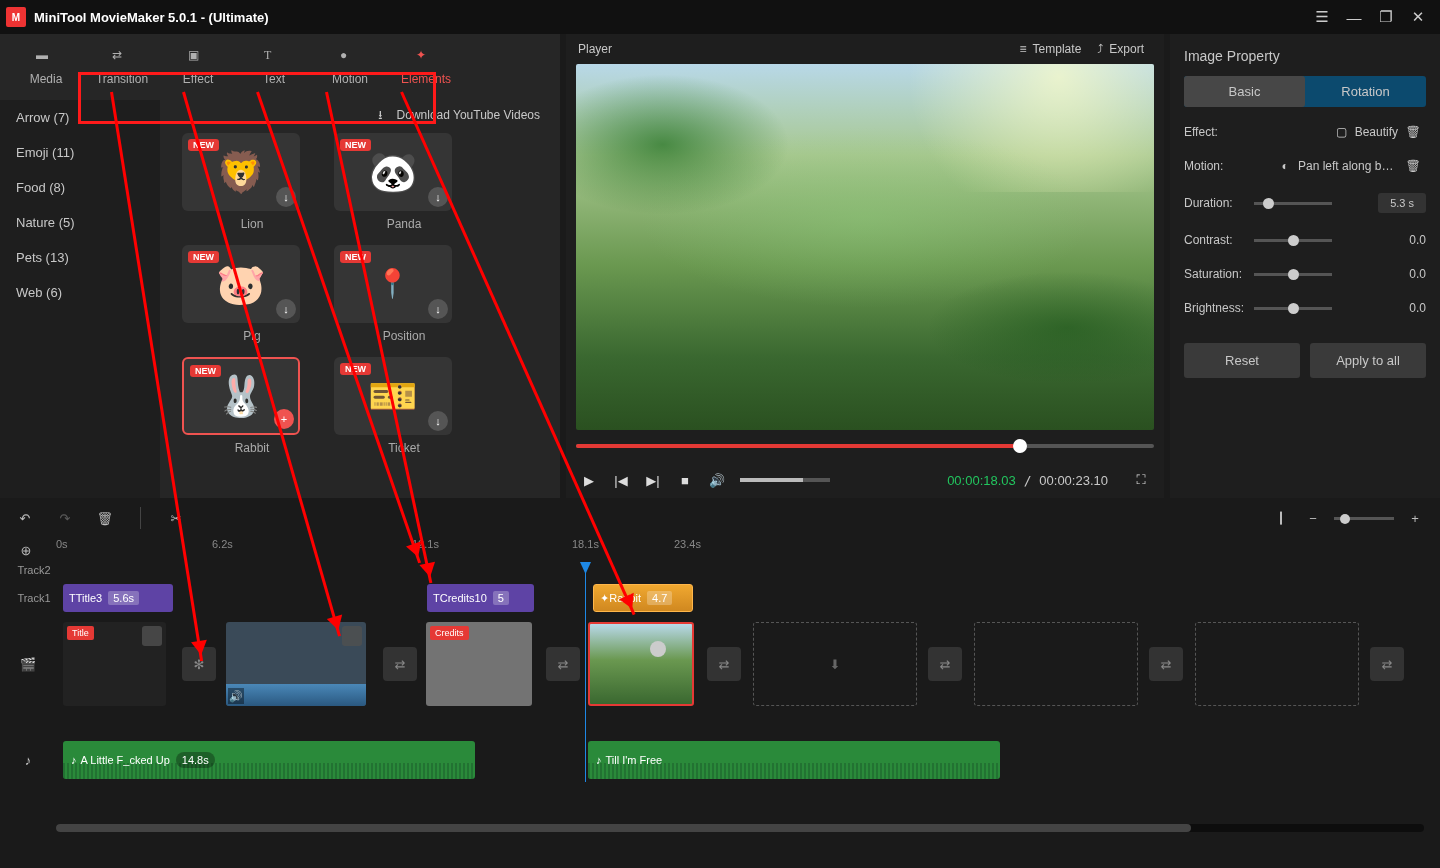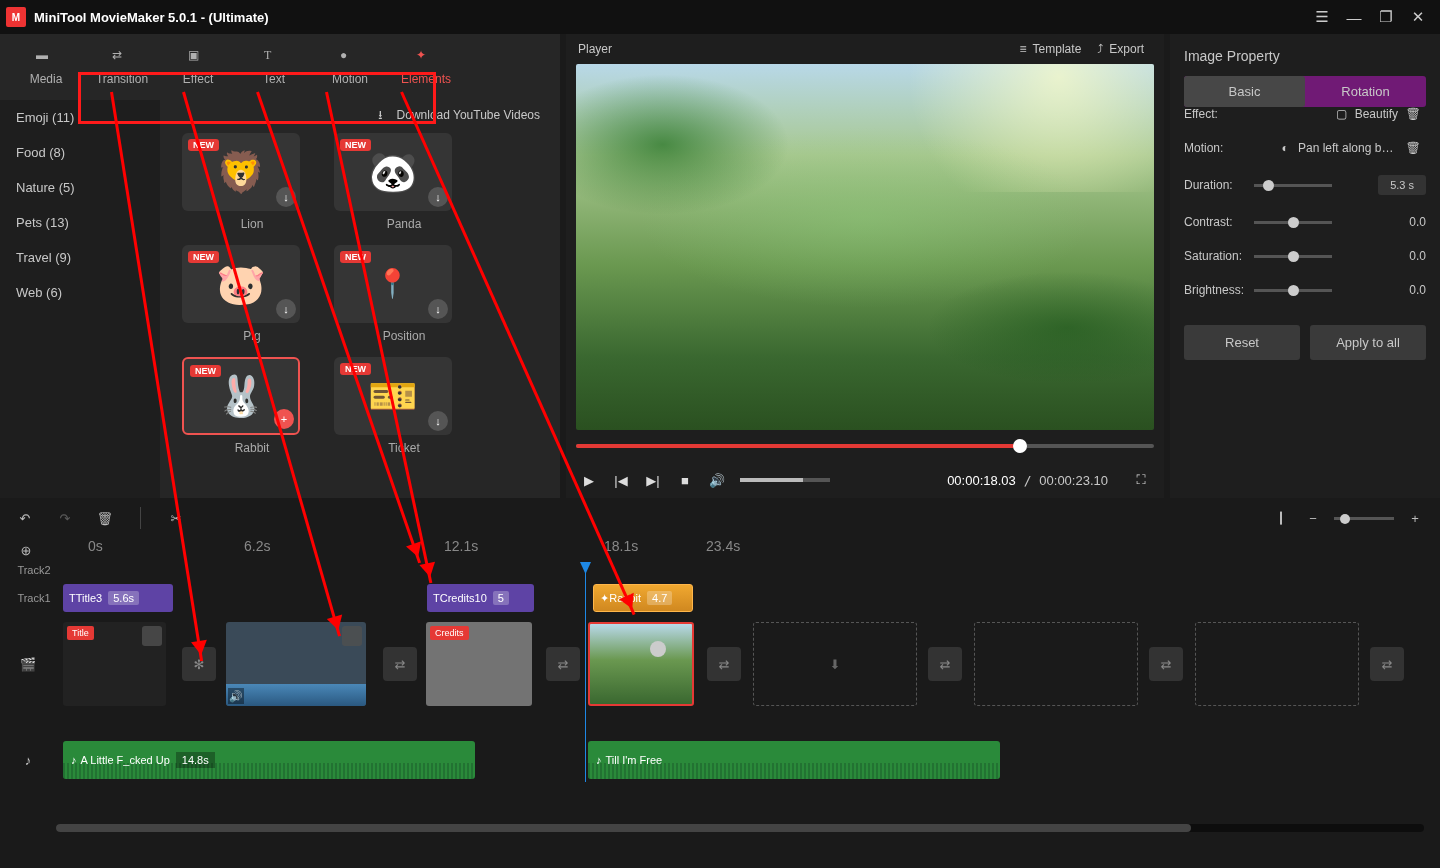--- a/index.html
+++ b/index.html
@@ -41,43 +41,43 @@
 .preview:after{content:"";position:absolute;inset:0;background:radial-gradient(ellipse 180px 100px at 15% 22%,rgba(30,110,30,.7),transparent 70%),radial-gradient(ellipse 200px 80px at 85% 72%,rgba(20,80,20,.5),transparent 70%),radial-gradient(ellipse 300px 120px at 50% 42%,rgba(140,200,120,.45),transparent 75%)}
 .scrub{height:20px;margin:6px 10px;position:relative}
 .scrub .bar{height:4px;background:#555;position:absolute;top:8px;left:0;right:0;border-radius:2px}
 .scrub .fill{height:4px;background:#e53935;position:absolute;top:8px;left:0;width:76.8%;border-radius:2px}
 .scrub .knob{width:14px;height:14px;background:#fff;border-radius:50%;position:absolute;top:3px;left:calc(76.8% - 7px)}
 .pcontrols{height:36px;display:flex;align-items:center;padding:0 14px;gap:14px}
 .pbtn{width:18px;height:18px;cursor:pointer;color:#ddd;display:flex;align-items:center;justify-content:center}
 .vol{width:90px;height:4px;background:#555;position:relative}
 .vol .vf{height:4px;width:70%;background:#bbb}
 .tc{margin-left:auto;font-family:monospace;font-size:13px}
-.tc .cur{color:#ffffff}
+.tc .cur{color:#22c55e}
 .rightpanel{width:270px;background:#1e1e1e;padding:14px}
 .rtitle{font-size:14px;margin-bottom:12px}
-.tabrow{display:flex;background:#701a75;border-radius:3px;}
+.tabrow{display:flex;background:#0c4a6e;border-radius:3px;margin-bottom:18px}
 .rtab{flex:1;text-align:center;padding:8px;font-size:13px;cursor:pointer}
 .rtab.active{background:#474747;border-radius:3px}
 .prop{display:flex;align-items:center;margin-bottom:20px;font-size:12px}
 .prop .lbl{width:64px}
 .prop .val{margin-left:auto}
 .slider{width:78px;height:3px;background:#555;position:relative;margin-left:6px}
 .slider .sknob{width:11px;height:11px;background:#ccc;border-radius:50%;position:absolute;top:-4px}
 .durbox{background:#333;padding:4px 12px;border-radius:3px;margin-left:auto;font-size:11px}
 .ico{width:14px;height:14px;display:inline-flex;align-items:center;justify-content:center;margin-right:6px}
 .btns{display:flex;gap:10px;margin-top:28px}
 .bigbtn{flex:1;background:#3a3a3a;padding:10px;text-align:center;border-radius:3px;cursor:pointer;font-size:13px}
 .timeline{height:370px;background:#1a1a1a;position:relative}
 .tbar{height:40px;display:flex;align-items:center;padding:0 14px;gap:18px}
 .ticn{width:22px;height:22px;cursor:pointer;display:flex;align-items:center;justify-content:center;color:#bbb}
 .divider{width:1px;height:22px;background:#444;margin:0 6px}
 .zoomctl{margin-left:auto;display:flex;align-items:center;gap:10px}
 .zslider{width:60px;height:3px;background:#555;position:relative}
 .zslider .zknob{width:10px;height:10px;background:#ccc;border-radius:50%;position:absolute;top:-3px;left:10%}
-.ruler{height:24px;position:relative;margin-left:84px;font-size:14px;color:#888}
+.ruler{height:24px;position:relative;margin-left:52px;font-size:11px;color:#888}
 .ruler span{position:absolute}
 .tracks{position:relative}
 .trackrow{height:40px;display:flex;align-items:center;position:relative}
 .thead{width:56px;font-size:11px;padding-left:12px;color:#999;display:flex;align-items:center;justify-content:center}
 .clip{position:absolute;height:28px;border-radius:3px;display:flex;align-items:center;padding:0 6px;font-size:11px;top:6px}
 .clip.purple{background:#5e43a5;color:#fff}
 .clip.orange{background:linear-gradient(180deg,#f0a830,#d08820);color:#fff;border:1px solid #ffb64a}
 .clip .dur{background:rgba(255,255,255,.25);padding:1px 5px;margin-left:6px;border-radius:2px}
 .mediarow{height:92px;position:relative;margin-left:56px}
 .mhead{position:absolute;left:-56px;top:0;width:56px;height:92px;display:flex;align-items:center;justify-content:center}
@@ -93,21 +93,21 @@
 .trbtn{position:absolute;width:34px;height:34px;background:#333;border-radius:4px;top:29px;display:flex;align-items:center;justify-content:center;color:#888;cursor:pointer}
 .wave{position:absolute;bottom:0;left:0;right:0;height:22px;background:linear-gradient(180deg,#4a88b8 0%,#2a5880 100%)}
 .sndicon{position:absolute;bottom:2px;left:2px;color:#fff;font-size:11px;width:16px;height:16px;background:rgba(0,0,0,.4);display:flex;align-items:center;justify-content:center}
 .audiorow{height:44px;margin-left:56px;position:relative;margin-top:28px}
 .ahead{position:absolute;left:-56px;width:56px;height:44px;display:flex;align-items:center;justify-content:center}
 .aclip{position:absolute;height:38px;background:#2a8a3a;border-radius:3px;top:3px;display:flex;align-items:center;padding:0 8px;font-size:11px;color:#fff;overflow:hidden}
 .aclip.a{left:7px;width:412px}
 .aclip.b{left:532px;width:412px}
 .aclip .awave{position:absolute;left:0;right:0;bottom:0;height:16px;opacity:.5;background:repeating-linear-gradient(90deg,#1a5a2a 0,#1a5a2a 2px,transparent 2px,transparent 4px)}
 .aclip .albl{position:relative;z-index:1;display:flex;align-items:center;gap:4px}
-.aclip .adur{background:rgba(0,0,0,.3);padding:2px 6px;margin-left:6px;border-radius:0;position:relative;z-index:1}
+.aclip .adur{background:rgba(0,0,0,.3);padding:2px 6px;margin-left:6px;border-radius:8px;position:relative;z-index:1}
 .playhead{position:absolute;top:0;bottom:0;width:1px;background:#1e88e5;left:585px;z-index:50}
 .playhead:before{content:"";position:absolute;top:0;left:-5px;width:11px;height:12px;background:#1e88e5;clip-path:polygon(0 0,100% 0,50% 100%)}
 .arrows{position:absolute;top:36px;left:0;width:560px;height:650px;pointer-events:none;z-index:200}
 .arrow{position:absolute;background:#ff0000;transform-origin:top center}
 .arrow:after{content:"";position:absolute;bottom:-2px;left:-6px;border:8px solid transparent;border-top:14px solid #ff0000}
 .hscroll{position:absolute;bottom:36px;left:56px;right:16px;height:8px;background:#0d0d0d;border-radius:4px}
 .hscroll .thumb{height:8px;width:83%;background:#444;border-radius:4px}
 </style>
 </head>
 <body>
@@ -147,25 +147,25 @@
           <span class="ticon">●</span>
           <span>Motion</span>
         </div>
       <div class="toptab active">
           <span class="ticon">✦</span>
           <span>Elements</span>
         </div>
     </div>
     <div class="midrow">
       <div class="catlist">
+        <div class="catitem">Arrow (7)</div>
         <div class="catitem">Emoji (11)</div>
         <div class="catitem">Food (8)</div>
         <div class="catitem">Nature (5)</div>
         <div class="catitem">Pets (13)</div>
-        <div class="catitem">Travel (9)</div>
         <div class="catitem">Web (6)</div>
       </div>
       <div class="elgrid">
         <div class="dlrow">⭳<span>Download YouTube Videos</span></div>
         <div class="gridinner">
           <div>
             <div class="card">
                 <span class="badge">NEW</span>
                 <span class="emoji">🦁</span>
                 <span class="dlbtn">↓</span>

